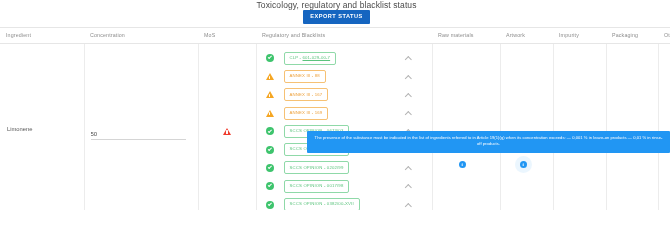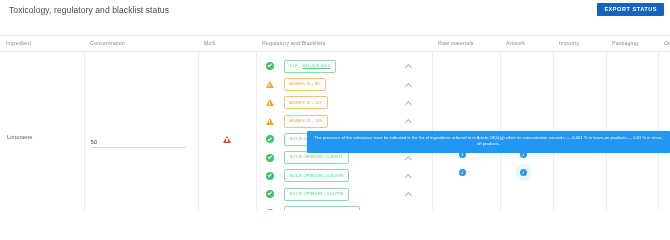--- a/index.html
+++ b/index.html
@@ -11,28 +11,29 @@
     width: 670px;
     height: 210px;
     overflow: hidden;
     font-family: "Liberation Sans", sans-serif;
     color: #5a5a5a;
     position: relative;
   }
 
   
   .titlebar {
-    height: 36px;
+    height: 28px;
     border-bottom: 1px solid #e6e6e6;
     display: flex;
     align-items: center;
     justify-content: space-between;
     padding: 0 6px 16px 9px;
     box-sizing: border-box;
     background: #fff;
+    flex-direction: column;
   }
   .title {
     font-size: 8.5px;
     color: #4a4a4a;
     letter-spacing: .1px;
     white-space: nowrap;
   }
   .export-btn {
     background: #1565c0;
     color: #ffffff;

